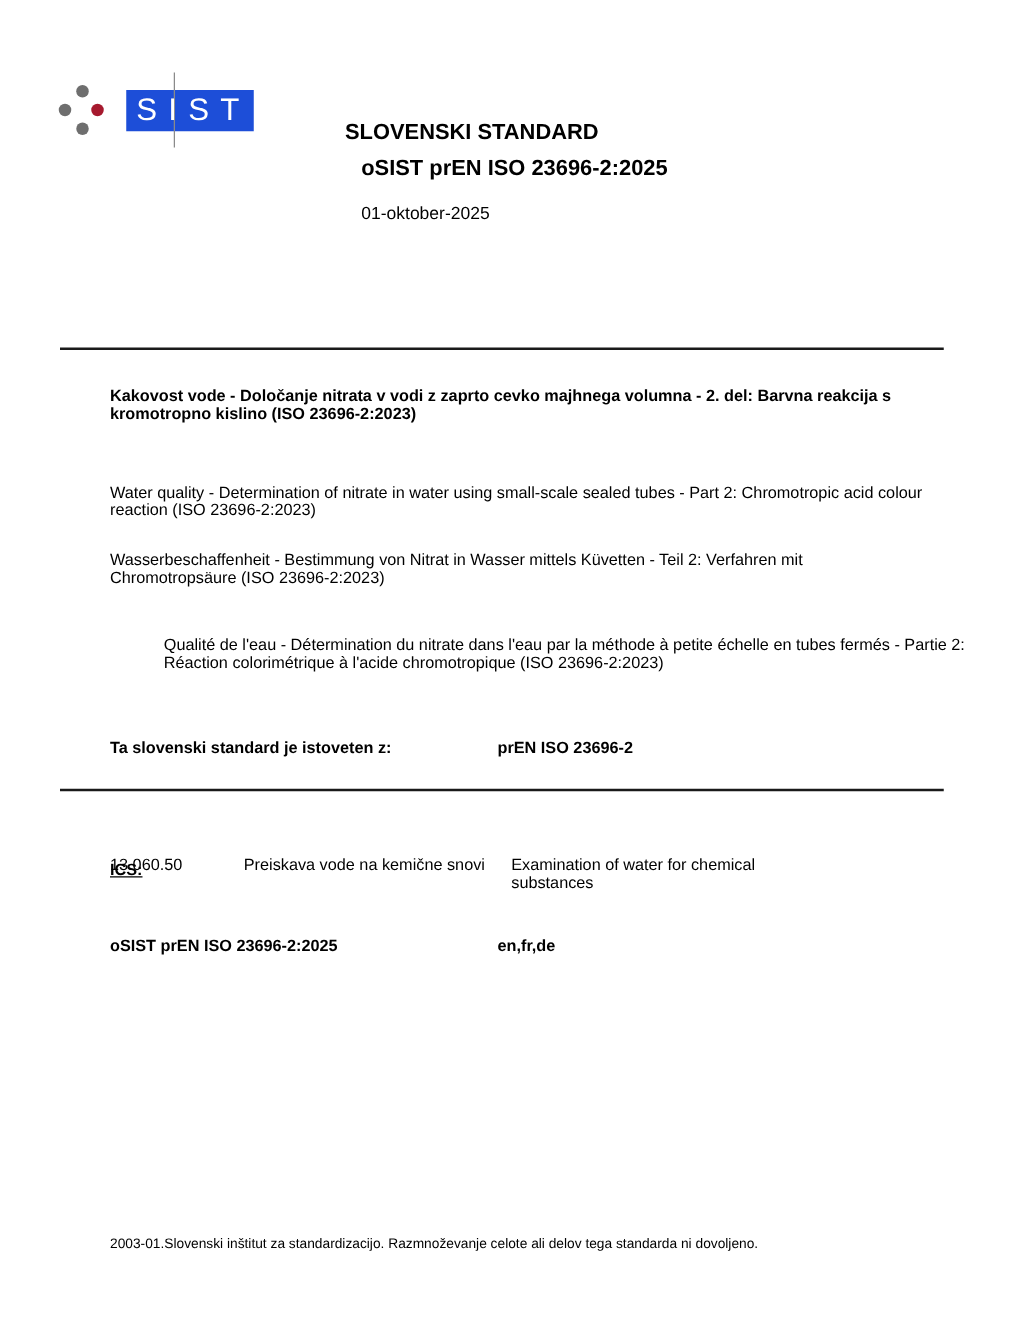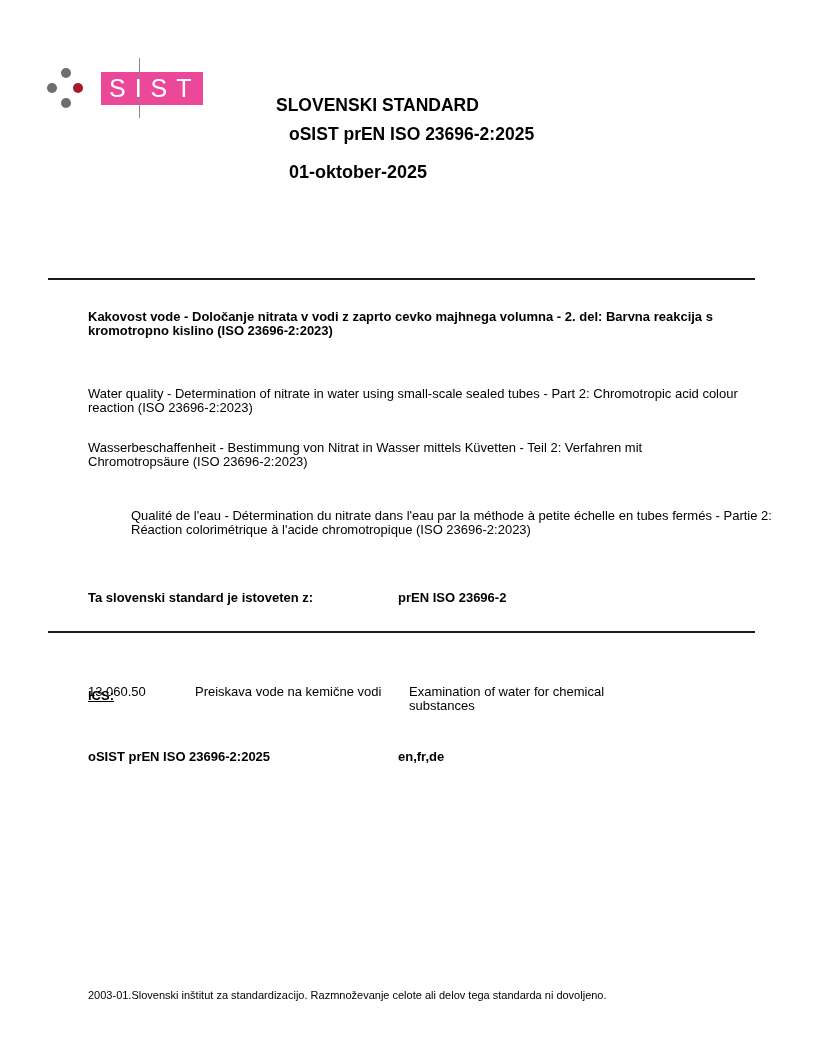--- a/index.html
+++ b/index.html
@@ -2,26 +2,26 @@
 <html><head>
 <meta charset="utf-8">
 <style>
   html, body { margin: 0; padding: 0; background: #ffffff; }
   body { width: 816px; height: 1056px; position: relative; overflow: hidden;
          font-family: "Liberation Sans", sans-serif; color: #000; }
   .abs { position: absolute; }
   .dot { position: absolute; width: 10px; height: 10px; border-radius: 50%; background: #6e6e6e; }
   .dot.red { background: #a6192e; }
   .logo-box { position: absolute; left: 101px; top: 72px; width: 102px; height: 33px;
-              background: #ec4899; color: #fff; font-size: 25px; letter-spacing: 9px;
+              background: #1d4ed8; color: #fff; font-size: 25px; letter-spacing: 9px;
               line-height: 33px; text-align: left; padding-left: 8px; box-sizing: border-box; }
   .logo-vline { position: absolute; left: 139px; top: 58px; width: 1px; height: 60px; background: #8a8a8a; }
   .logo-box span { position: relative; z-index: 2; }
   .h1 { font-weight: bold; font-size: 17.5px; }
-  .h2 { font-weight: bold; font-size: 18px; }
+  .h2 { font-weight: normal; font-size: 14px; }
   .rule { position: absolute; left: 48px; width: 707px; height: 2px; background: #1a1a1a; }
   .p { font-size: 13px; line-height: 14px; left: 88px; width: 650px; }
   .b { font-weight: bold; }
   .u { text-decoration: underline; }
   .foot { font-size: 11px; }
 </style>
 </head>
 <body>
 
 <div>
@@ -45,20 +45,20 @@
 <div class="abs p" style="top:509px;margin-left:43px;">Qualité de l'eau - Détermination du nitrate dans l'eau par la méthode à petite échelle en tubes fermés - Partie 2: Réaction colorimétrique à l'acide chromotropique (ISO 23696-2:2023)</div>
 
 <div class="abs p b" style="top:591px; width:300px;">Ta slovenski standard je istoveten z:</div>
 <div class="abs p b" style="top:591px; left:398px; width:300px;">prEN ISO 23696-2</div>
 
 <div class="rule" style="top:631px;"></div>
 
 <div class="abs p b u" style="top:689px; width:100px;">ICS:</div>
 <div>
   <div class="abs p" style="top:685px; width:90px;">13.060.50</div>
-  <div class="abs p" style="top:685px; left:195px; width:205px;">Preiskava vode na kemične vodi</div>
+  <div class="abs p" style="top:685px; left:195px; width:205px;">Preiskava vode na kemične snovi</div>
   <div class="abs p" style="top:685px; left:409px; width:200px;">Examination of water for chemical substances</div>
 </div>
 
 <div class="abs p b" style="top:750px; width:300px;">oSIST prEN ISO 23696-2:2025</div>
 <div class="abs p b" style="top:750px; left:398px; width:200px;">en,fr,de</div>
 
 <div class="abs foot" style="left:88px; top:989px; width:680px;">2003-01.Slovenski inštitut za standardizacijo. Razmnoževanje celote ali delov tega standarda ni dovoljeno.</div>
 
 </body></html>

